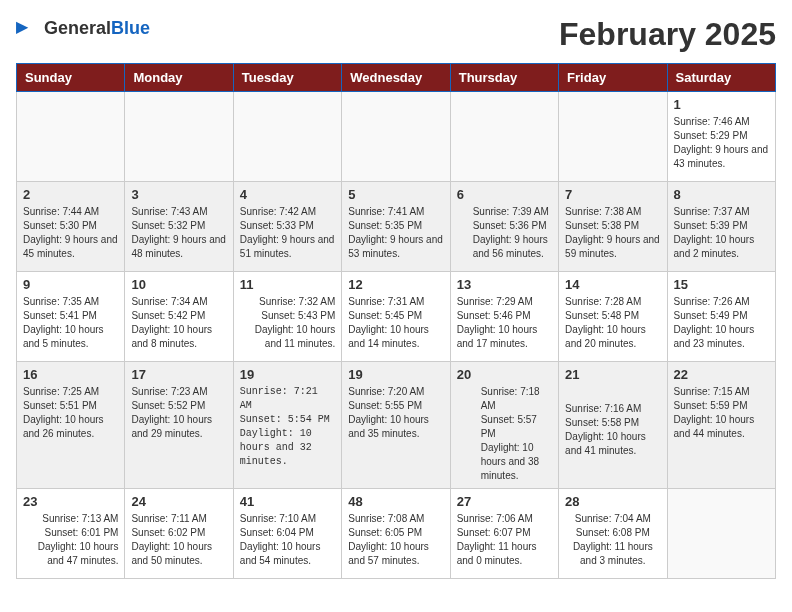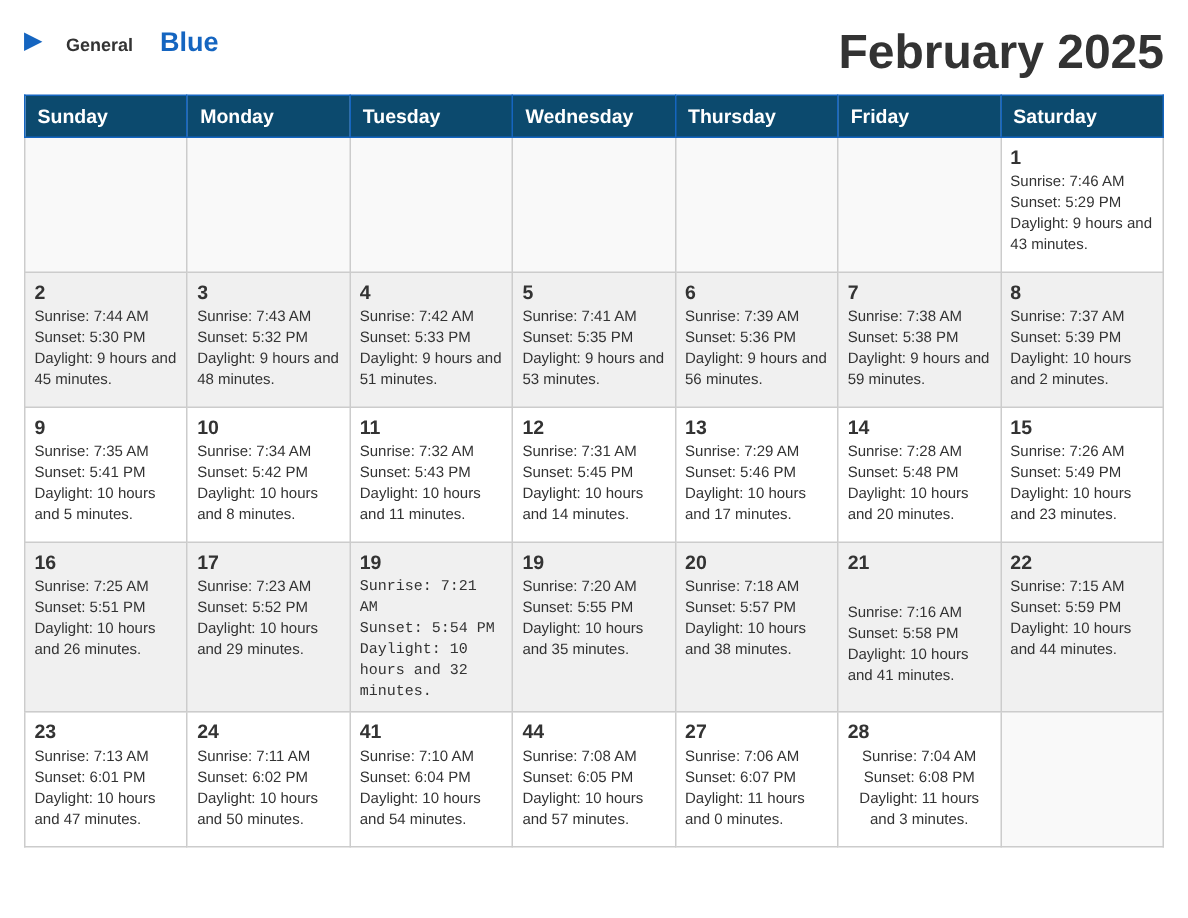--- a/index.html
+++ b/index.html
@@ -15,29 +15,28 @@
       justify-content: space-between;
       align-items: flex-start;
       margin-bottom: 10px;
     }
     .logo {
       display: flex;
       align-items: center;
       gap: 4px;
     }
     .logo-text-general {
-      font-size: 12px;
+      font-size: 18px;
       font-weight: bold;
       color: #333;
     }
     .logo-text-blue {
       font-size: 18px;
       font-weight: bold;
       color: #1565C0;
-      padding-left: 18px;
     }
     .logo-icon {
       width: 24px;
       height: 24px;
     }
     .title-area {
       text-align: left;
     }
     .month-title {
       font-size: 32px;
@@ -47,21 +46,21 @@
     .location-title {
       font-size: 15px;
       color: #555;
     }
     .calendar {
       width: 100%;
       border-collapse: collapse;
       border: 1px solid #ccc;
     }
     .calendar th {
-      background-color: #0c4a6e;
+      background-color: #7f1d1d;
       color: #fff;
       font-size: 13px;
       font-weight: bold;
       padding: 6px 8px;
       text-align: left;
       border: 1px solid #1565C0;
     }
     .calendar td {
       width: calc(100% / 7);
       vertical-align: top;
@@ -153,21 +152,21 @@
 Daylight: 9 hours and 51 minutes.</div>
         </td>
         <td>
           <div class="day-number">5</div>
           <div class="day-info" style="white-space: pre-line;">Sunrise: 7:41 AM
 Sunset: 5:35 PM
 Daylight: 9 hours and 53 minutes.</div>
         </td>
         <td>
           <div class="day-number">6</div>
-          <div class="day-info" style="white-space: pre-line;">Sunrise: 7:39 AM
+          <div class="day-info" style="white-space: pre-line; margin-left: 16px;">Sunrise: 7:39 AM
 Sunset: 5:36 PM
 Daylight: 9 hours and 56 minutes.</div>
         </td>
         <td>
           <div class="day-number">7</div>
           <div class="day-info" style="white-space: pre-line;">Sunrise: 7:38 AM
 Sunset: 5:38 PM
 Daylight: 9 hours and 59 minutes.</div>
         </td>
         <td>
@@ -185,21 +184,21 @@
 Daylight: 10 hours and 5 minutes.</div>
         </td>
         <td>
           <div class="day-number">10</div>
           <div class="day-info" style="white-space: pre-line;">Sunrise: 7:34 AM
 Sunset: 5:42 PM
 Daylight: 10 hours and 8 minutes.</div>
         </td>
         <td>
           <div class="day-number">11</div>
-          <div class="day-info" style="white-space: pre-line;">Sunrise: 7:32 AM
+          <div class="day-info" style="white-space: pre-line; text-align: right;">Sunrise: 7:32 AM
 Sunset: 5:43 PM
 Daylight: 10 hours and 11 minutes.</div>
         </td>
         <td>
           <div class="day-number">12</div>
           <div class="day-info" style="white-space: pre-line;">Sunrise: 7:31 AM
 Sunset: 5:45 PM
 Daylight: 10 hours and 14 minutes.</div>
         </td>
         <td>
@@ -241,58 +240,58 @@
 Daylight: 10 hours and 32 minutes.</div>
         </td>
         <td>
           <div class="day-number">19</div>
           <div class="day-info" style="white-space: pre-line;">Sunrise: 7:20 AM
 Sunset: 5:55 PM
 Daylight: 10 hours and 35 minutes.</div>
         </td>
         <td>
           <div class="day-number">20</div>
-          <div class="day-info" style="white-space: pre-line;">Sunrise: 7:18 AM
+          <div class="day-info" style="white-space: pre-line; margin-left: 24px;">Sunrise: 7:18 AM
 Sunset: 5:57 PM
 Daylight: 10 hours and 38 minutes.</div>
         </td>
         <td>
           <div class="day-number">21</div>
           <div class="day-info" style="white-space: pre-line; margin-top: 20px;">Sunrise: 7:16 AM
 Sunset: 5:58 PM
 Daylight: 10 hours and 41 minutes.</div>
         </td>
         <td>
           <div class="day-number">22</div>
           <div class="day-info" style="white-space: pre-line;">Sunrise: 7:15 AM
 Sunset: 5:59 PM
 Daylight: 10 hours and 44 minutes.</div>
         </td>
       </tr>
       <tr>
         <td>
           <div class="day-number">23</div>
-          <div class="day-info" style="white-space: pre-line;">Sunrise: 7:13 AM
+          <div class="day-info" style="white-space: pre-line; text-align: right;">Sunrise: 7:13 AM
 Sunset: 6:01 PM
 Daylight: 10 hours and 47 minutes.</div>
         </td>
         <td>
           <div class="day-number">24</div>
           <div class="day-info" style="white-space: pre-line;">Sunrise: 7:11 AM
 Sunset: 6:02 PM
 Daylight: 10 hours and 50 minutes.</div>
         </td>
         <td>
           <div class="day-number">41</div>
           <div class="day-info" style="white-space: pre-line;">Sunrise: 7:10 AM
 Sunset: 6:04 PM
 Daylight: 10 hours and 54 minutes.</div>
         </td>
         <td>
-          <div class="day-number">44</div>
+          <div class="day-number">48</div>
           <div class="day-info" style="white-space: pre-line;">Sunrise: 7:08 AM
 Sunset: 6:05 PM
 Daylight: 10 hours and 57 minutes.</div>
         </td>
         <td>
           <div class="day-number">27</div>
           <div class="day-info" style="white-space: pre-line;">Sunrise: 7:06 AM
 Sunset: 6:07 PM
 Daylight: 11 hours and 0 minutes.</div>
         </td>

